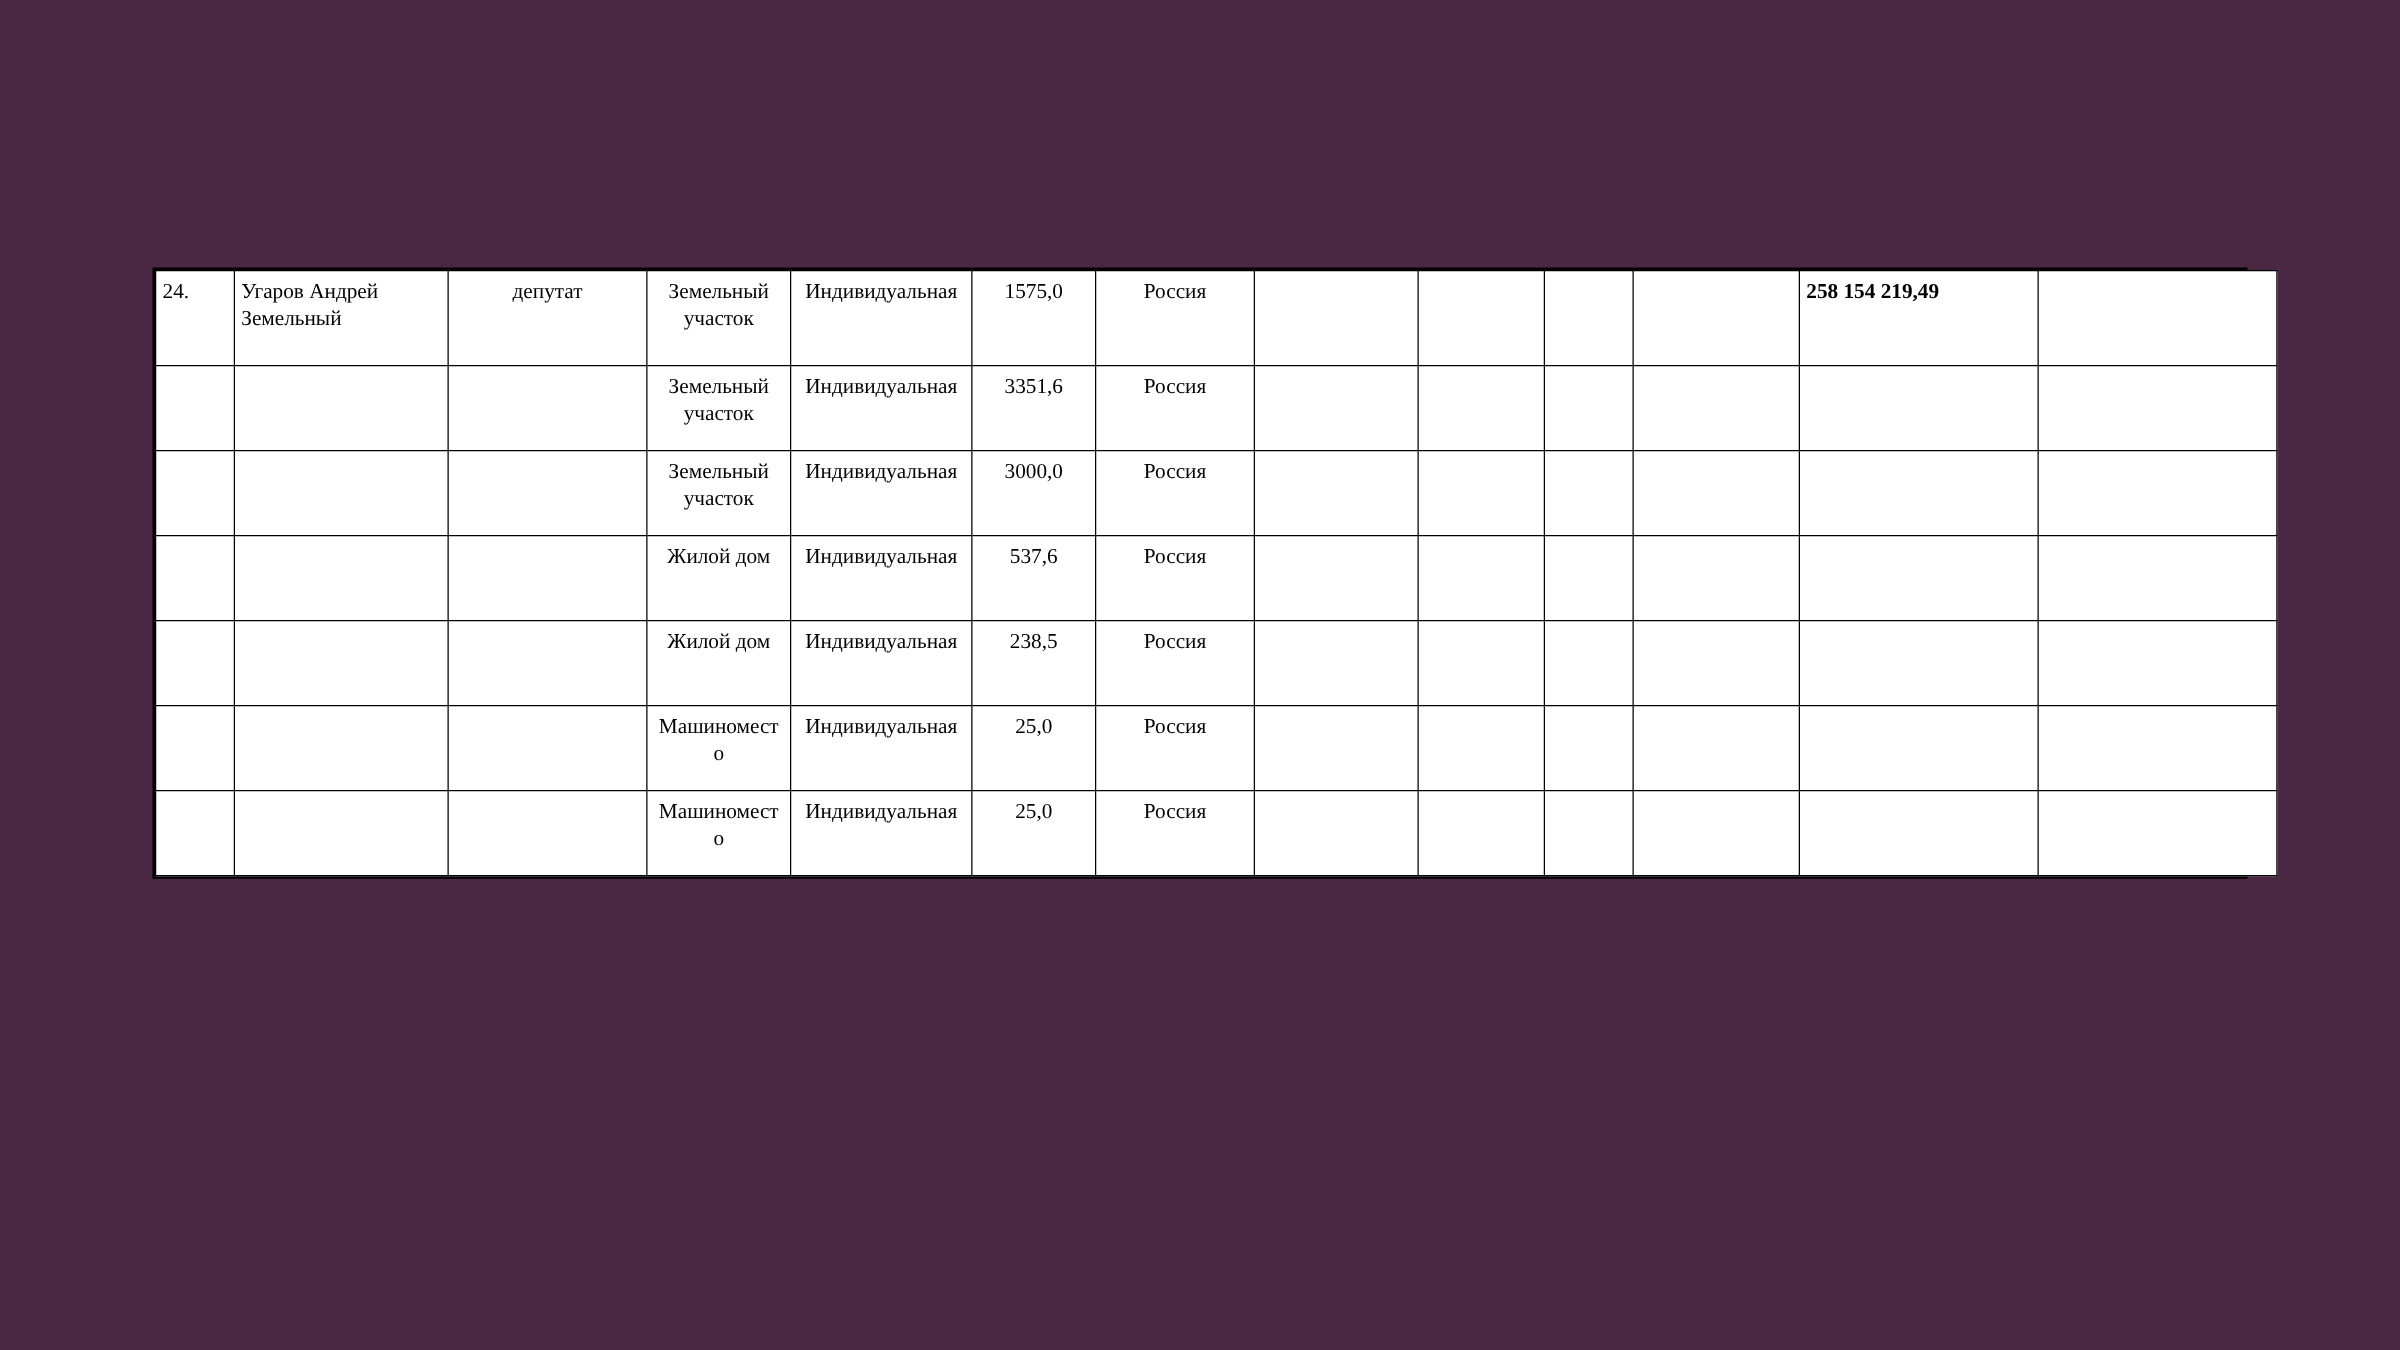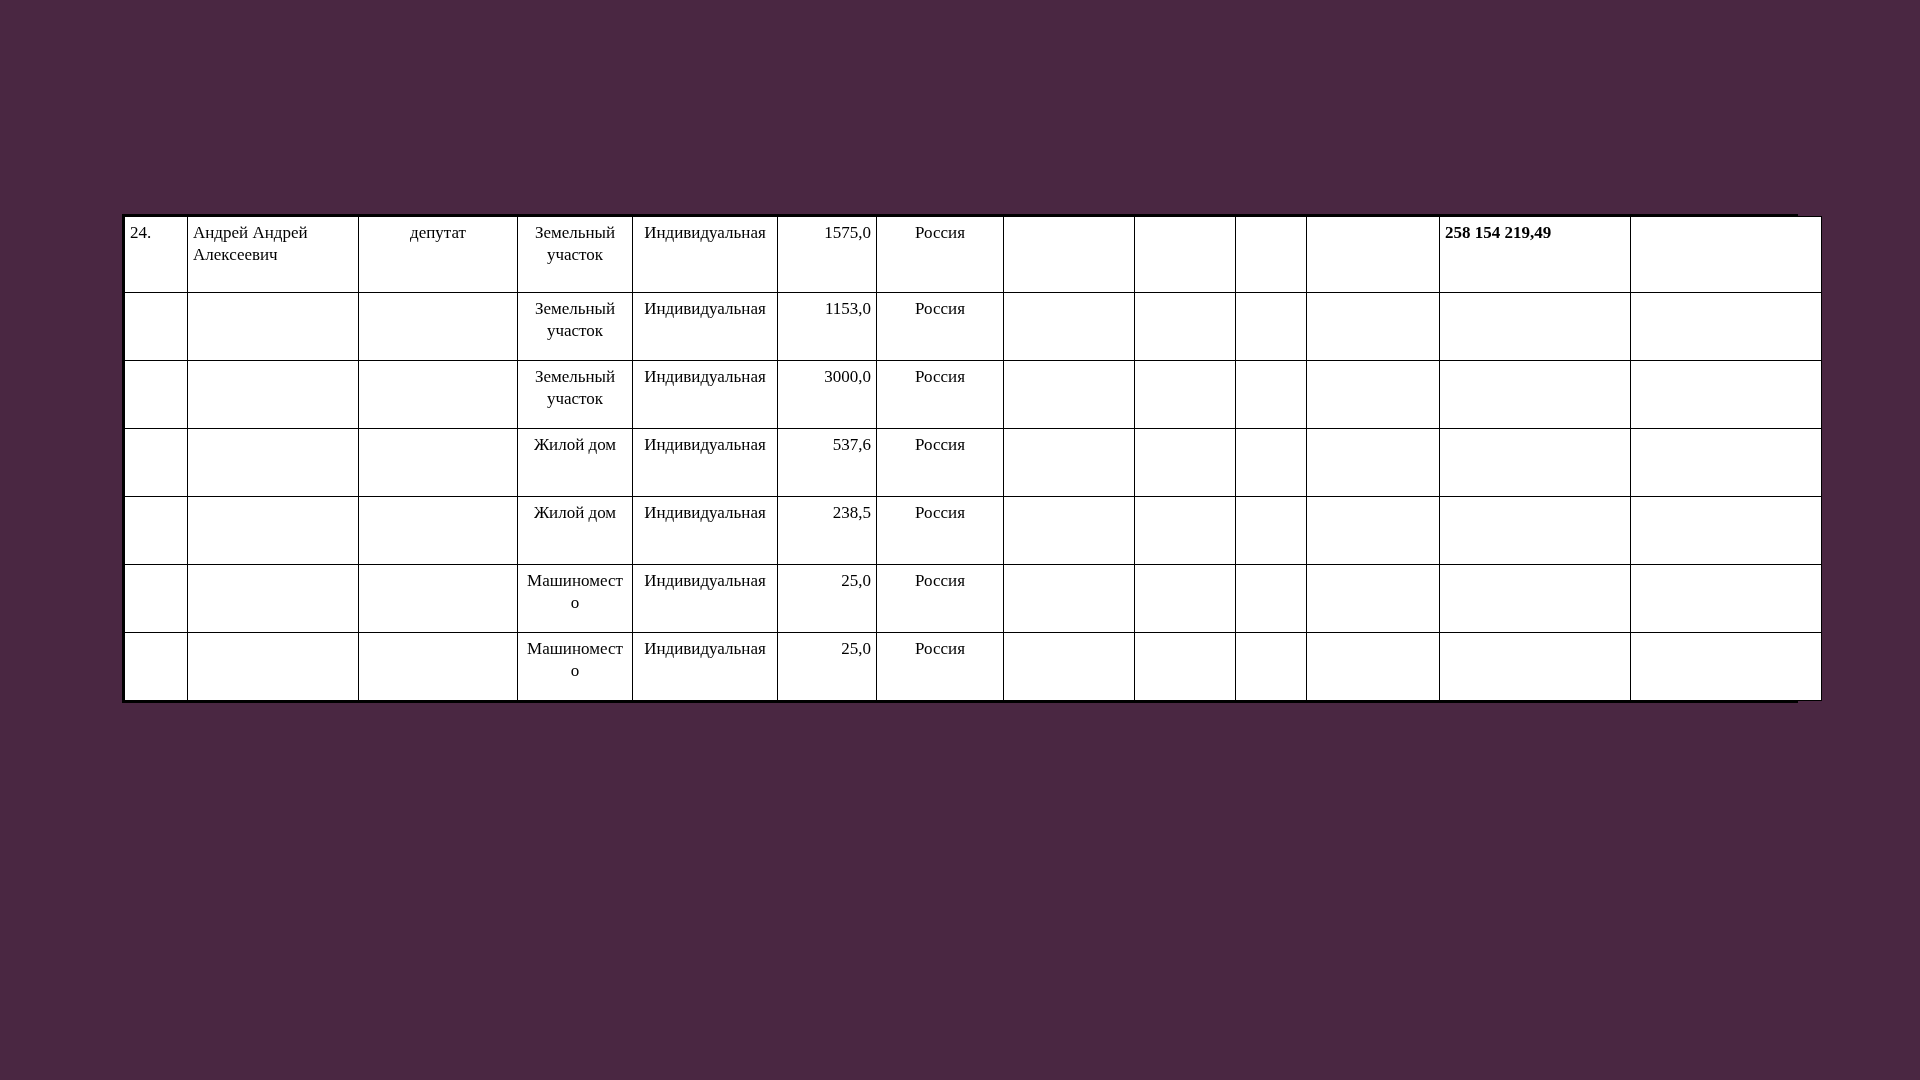--- a/index.html
+++ b/index.html
@@ -43,21 +43,21 @@
     word-wrap: break-word;
     overflow-wrap: break-word;
     hyphens: none;
   }
   
   .c-num   { width: 52px;  text-align: left;  }
   .c-name  { width: 160px; text-align: left;  }
   .c-pos   { width: 148px; text-align: center;}
   .c-type  { width: 104px; text-align: center;}
   .c-own   { width: 134px; text-align: center;}
-  .c-area  { width: 88px;  text-align: right;}
+  .c-area  { width: 88px;  text-align: center;}
   .c-cty   { width: 116px; text-align: center;}
   .c-e1    { width: 120px; }
   .c-e2    { width: 90px;  }
   .c-e3    { width: 60px;  }
   .c-e4    { width: 122px; }
   .c-inc   { width: 180px; text-align: left; font-weight: bold;  }
   .c-last  { width: 180px; }
 
   .row-a td { height: 66px; }
   .row-b td { height: 58px; }
@@ -67,41 +67,41 @@
 </head>
 <body>
 
 <div id="page">
   <div id="table-wrap">
     <table class="decl">
       <tbody>
 
         <tr class="row-a">
           <td class="c-num">24.</td>
-          <td class="c-name">Андрей Андрей Алексеевич</td>
+          <td class="c-name">Угаров Андрей Земельный</td>
           <td class="c-pos">депутат</td>
           <td class="c-type">Земельный участок</td>
           <td class="c-own">Индивидуальная</td>
           <td class="c-area">1575,0</td>
           <td class="c-cty">Россия</td>
           <td class="c-e1 blank"></td>
           <td class="c-e2 blank"></td>
           <td class="c-e3 blank"></td>
           <td class="c-e4 blank"></td>
           <td class="c-inc">258 154 219,49</td>
           <td class="c-last blank"></td>
         </tr>
 
         <tr class="row-b">
           <td class="c-num"></td>
           <td class="c-name"></td>
           <td class="c-pos"></td>
           <td class="c-type">Земельный участок</td>
           <td class="c-own">Индивидуальная</td>
-          <td class="c-area">1153,0</td>
+          <td class="c-area">3351,6</td>
           <td class="c-cty">Россия</td>
           <td class="c-e1 blank"></td>
           <td class="c-e2 blank"></td>
           <td class="c-e3 blank"></td>
           <td class="c-e4 blank"></td>
           <td class="c-inc"></td>
           <td class="c-last blank"></td>
         </tr>
 
         <tr class="row-b">

